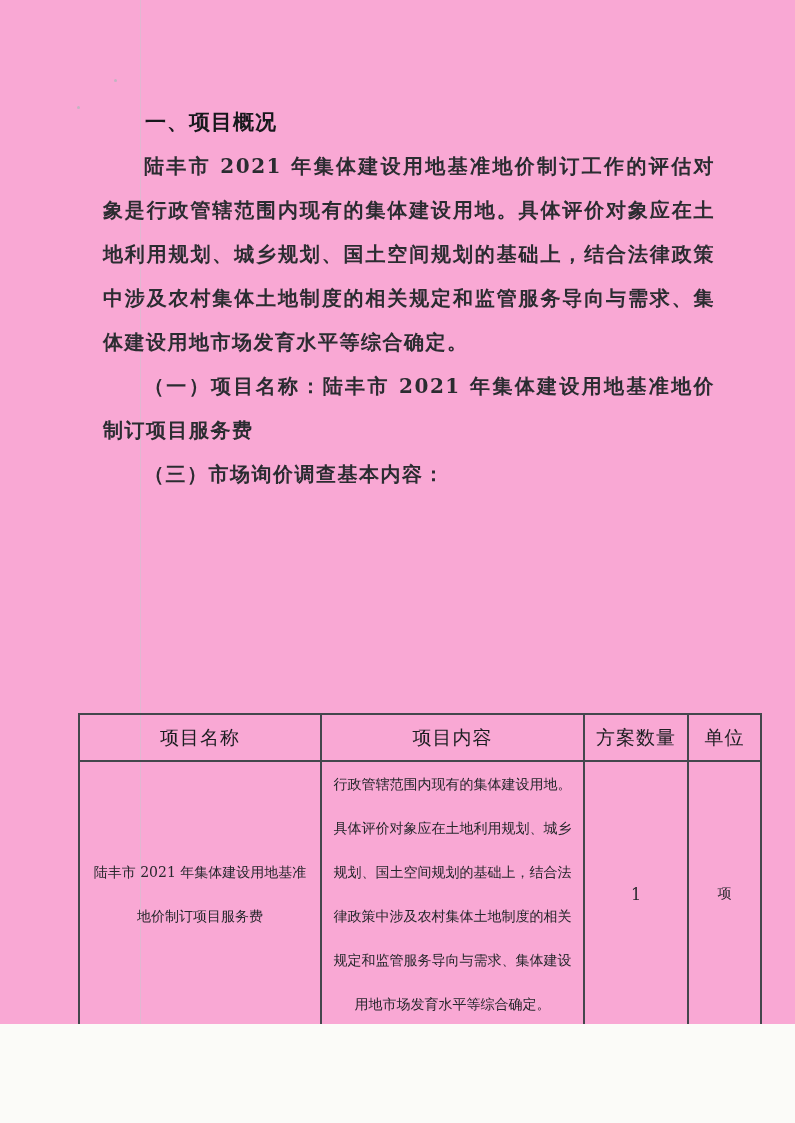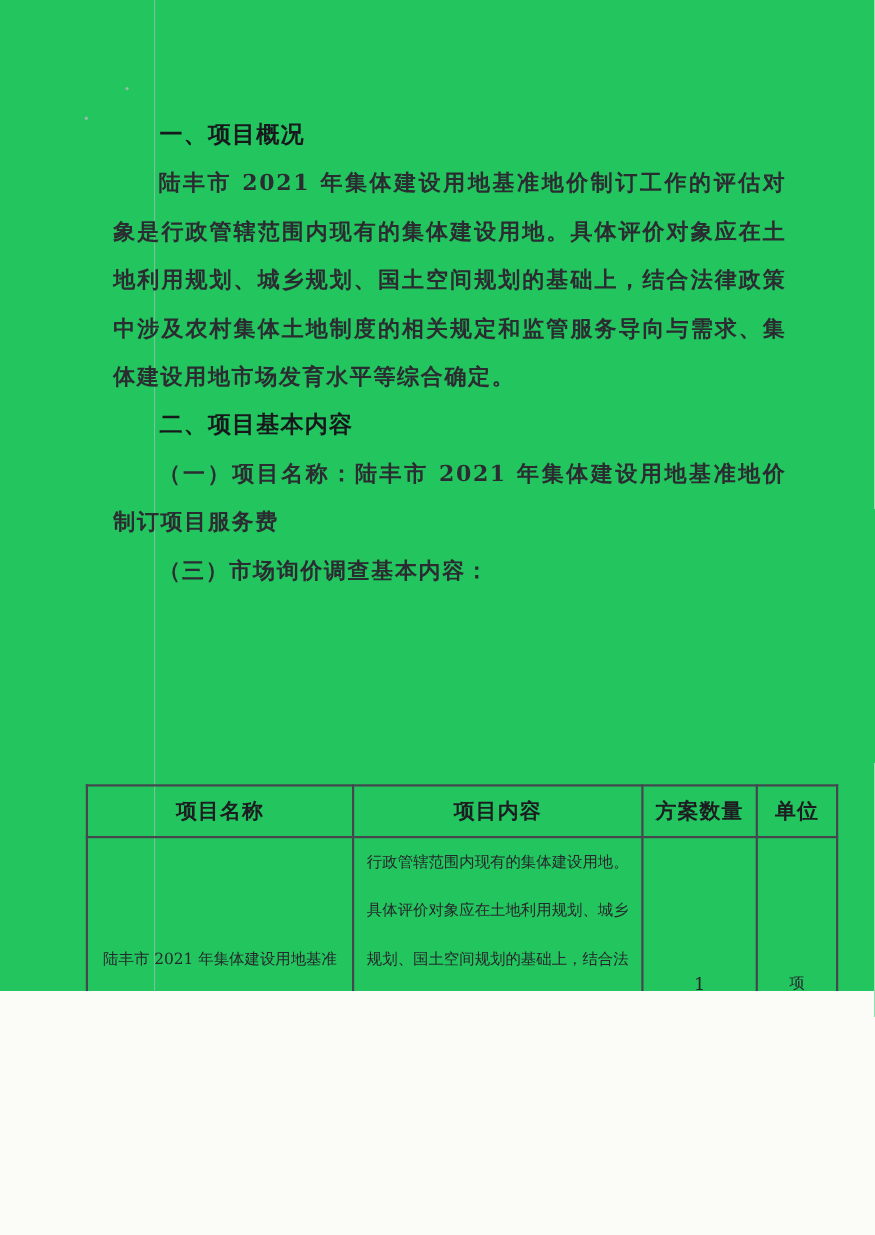--- a/index.html
+++ b/index.html
@@ -1,19 +1,19 @@
 <!DOCTYPE html>
 <html lang="zh"><head>
 <meta charset="utf-8">
 <style>
   html,body{margin:0;padding:0;background:#fbfbf8;}
   .page{
     position:relative;
-    width:795px;height:901px;
-    background:#22c55e;
+    width:795px;height:1024px;
+    background:#f9a8d4;
     overflow:hidden;
     color:#2b2c31;
     font-family:"DejaVu Serif","Liberation Serif",serif;
   }
   
   .scan-line{
     position:absolute;left:140px;top:0;width:1px;height:1123px;
     background:#c7c8ce;opacity:.5;
   }
   .speck{position:absolute;width:3px;height:3px;border-radius:50%;
@@ -53,21 +53,21 @@
     color:#26272c;
   }
   .doc-table th,.doc-table td{
     border:2px solid #44474d;
     padding:0;
     overflow:hidden;
   }
   .doc-table thead th{
     height:45px;
     font-family:"DejaVu Sans","Liberation Sans",sans-serif;
-    font-weight:700;
+    font-weight:400;
     font-size:19px;
     letter-spacing:1px;
     text-align:center;
     vertical-align:middle;
     color:#1c1d21;
   }
   .doc-table tbody tr{height:265px;}
   .doc-table tbody td{vertical-align:middle;margin-left:32px;}
   .c-name{
     font-size:14px;
@@ -108,21 +108,20 @@
   <div class="scan-line"></div>
   <div class="speck speck1"></div>
   <div class="speck speck2"></div>
 
   <div class="content">
     <h2 class="h">一、项目概况</h2>
 
     <p class="para">陆丰市 2021 年集体建设用地基准地价制订工作的评估对象是行政管辖范围内现有的集体建设用地。具体评价对象应在土地利用规划、城乡规划、国土空间规划的基础上，结合法律政策中涉及农村集体土地制度的相关规定和监管服务导向与需求、集体建设用地市场发育水平等综合确定。</p>
 
 
-    <h2 class="h">二、项目基本内容</h2>
 
     <p class="para">（一）项目名称：陆丰市 2021 年集体建设用地基准地价制订项目服务费</p>
 
 
     <p class="para">（三）市场询价调查基本内容：</p>
   </div>
 
   <table class="doc-table">
     <colgroup>
       <col style="width:242px">

